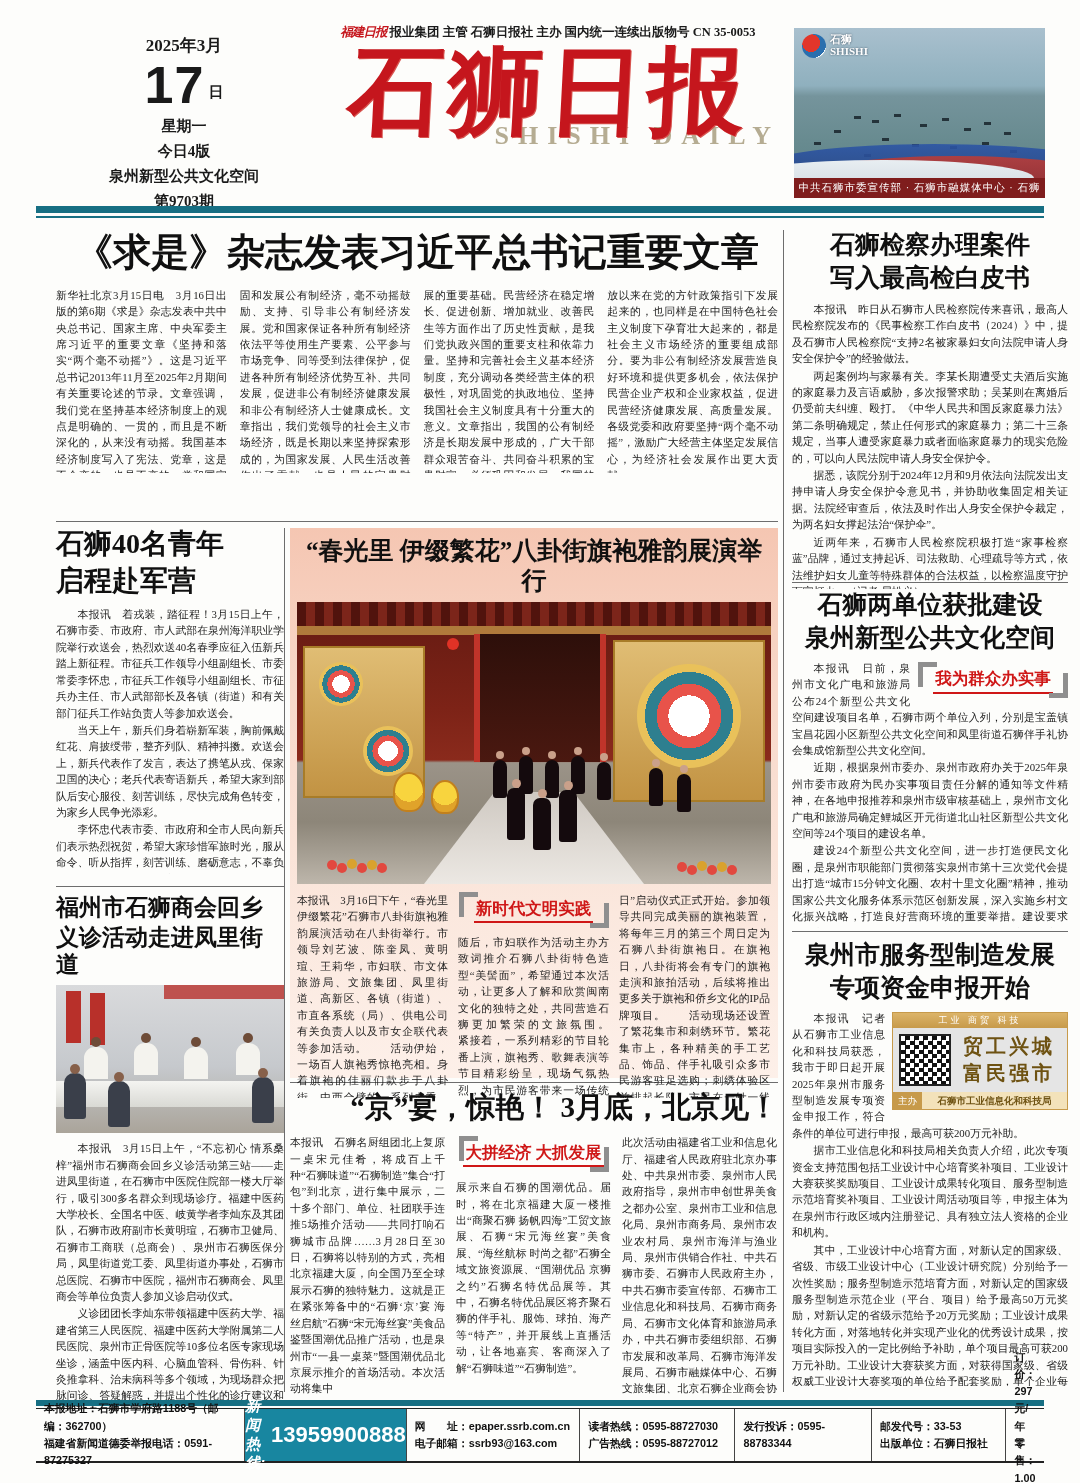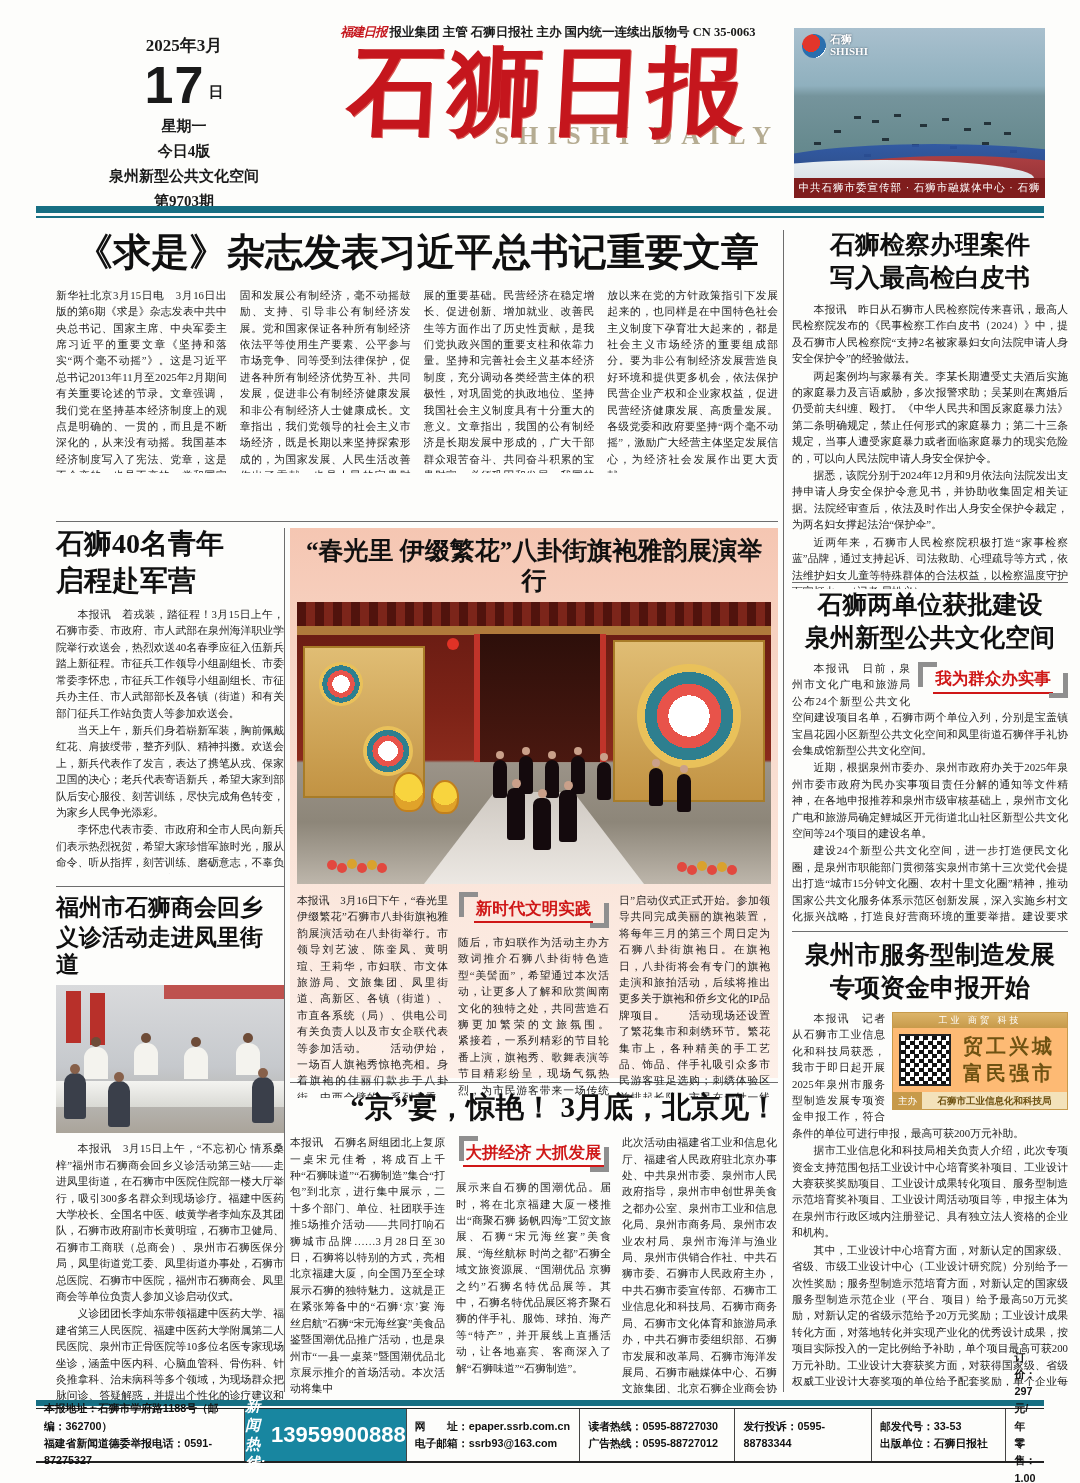--- a/index.html
+++ b/index.html
@@ -89,21 +89,21 @@
   
   .yp{width:228px;height:148px;background:linear-gradient(180deg,#d9dadc 0%,#c6c9cd 55%,#aaa49a 100%);}
   .yp-banner{position:absolute;left:10px;top:6px;width:15px;height:52px;background:#b8302a;box-shadow:24px 2px 0 #b8302a;}
   .yp-strip{position:absolute;right:0;top:0;width:120px;height:14px;background:#b8302a;opacity:.8;}
   .yp-table{position:absolute;left:0;right:0;bottom:26px;height:26px;background:linear-gradient(180deg,#f4f4f1,#d9d9d4);}
   .wc{position:absolute;width:24px;height:32px;background:#f4f3ee;border-radius:11px 11px 0 0;}
   .wc::before{content:"";position:absolute;top:-10px;left:7px;width:10px;height:10px;border-radius:50%;background:#6e4c38;}
   .dk{position:absolute;width:22px;height:46px;background:#3a3f4a;border-radius:10px 10px 3px 3px;}
   .dk::before{content:"";position:absolute;top:-9px;left:6px;width:10px;height:10px;border-radius:50%;background:#87604a;}
   
-  .goldbox{float:right;width:174px;margin:2px 0 4px 7px;border:1px solid #c79a4a;background:#fdba74;}
+  .goldbox{float:right;width:174px;margin:2px 0 4px 7px;border:1px solid #c79a4a;background:#e5e5e5;}
   .gb-top{height:15px;background:linear-gradient(#dcb469,#c79a4a);color:#fff;font-size:9px;line-height:15px;
           text-align:center;letter-spacing:3px;font-family:"Liberation Sans",sans-serif;}
   .gb-mid{display:flex;align-items:center;gap:6px;padding:5px 6px;}
   .qr{width:48px;height:48px;border:2px solid #222;
       background:repeating-conic-gradient(#111 0% 25%,#fff 0% 50%);background-size:9px 9px;}
   .gb-title{flex:1;text-align:center;font-weight:900;font-size:20px;color:#6e5212;line-height:1.35;letter-spacing:3px;}
   .gb-bot{display:flex;height:17px;font-size:9.5px;font-family:"Liberation Sans",sans-serif;}
   .gb-zhuban{background:#c79a4a;color:#fff;padding:0 5px;line-height:17px;}
   .gb-host{flex:1;text-align:center;line-height:17px;color:#6e5212;font-weight:bold;background:#f3e2ba;}
   
@@ -129,21 +129,21 @@
     </div>
     <div class="dl">星期一</div>
     <div class="dl">今日4版</div>
     <div class="dl">泉州新型公共文化空间</div>
     <div class="dl">第9703期</div>
   </div>
 
   <div class="abs masthead">
     <div class="publine">
       <span class="publogo">福建日报</span>
-      <span>报业集团 主管  石狮日报社 主办  国内统一连续出版物号 CN 35-0063</span>
+      <span>报业集团 主管  石狮日报社 主办  国内统一连续出版物号 CN 35-0053</span>
     </div>
     <div class="mast-title">石狮日报</div>
     <div class="mast-en">SHISHI DAILY</div>
   </div>
 
   <div class="abs banner photo">
     <div class="bsky"></div>
     <div class="bboats"></div>
     <div class="bwave1"></div>
     <div class="bwave3"></div>

